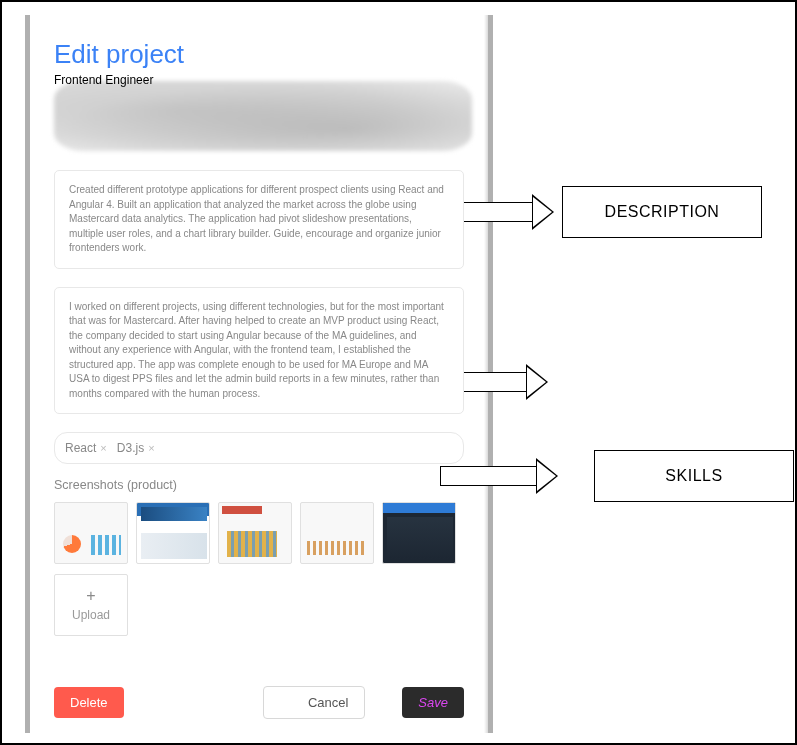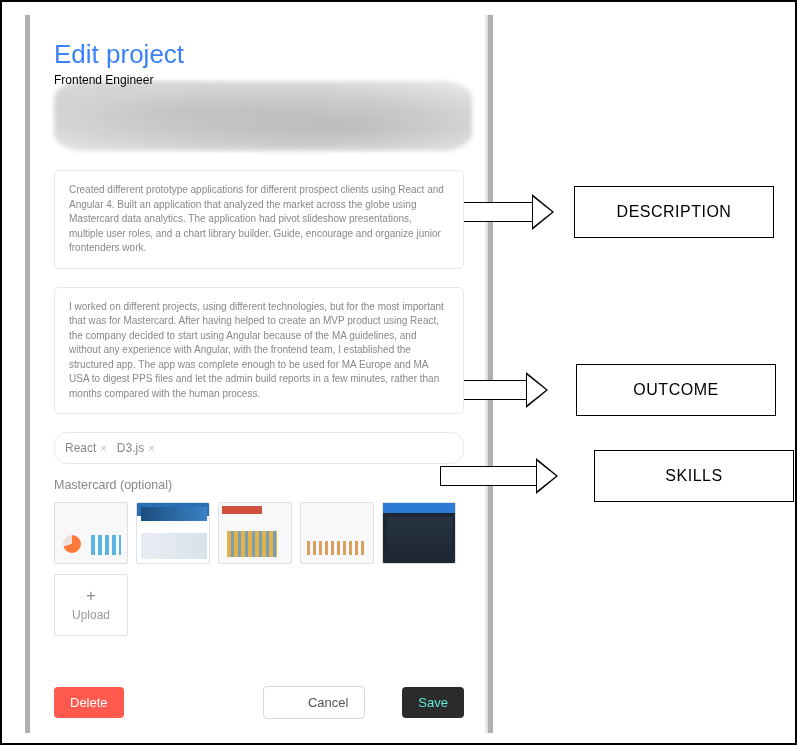--- a/index.html
+++ b/index.html
@@ -147,21 +147,21 @@
     }
     .btn {
       border-radius: 4px;
       font-size: 13px;
       padding: 8px 16px;
       cursor: pointer;
       border: none;
     }
     .btn-delete { background:#ff5a4d; color:#fff; }
     .btn-cancel { background:#fff; border:1px solid #d8d8d8; color:#555; margin-left:auto; margin-right:8px;padding-left:44px; }
-    .btn-save { background:#2b2b2b; color:#5eead4; }
+    .btn-save { background:#2b2b2b; color:#d946ef;font-style:italic; }
     .shadow-right {
       position: absolute;
       right: 0; top: 0; width: 4px; height: 100%;
       background: linear-gradient(90deg, transparent, rgba(0,0,0,0.15));
     }
 
     
     .callout {
       position: absolute;
       display: flex;
@@ -196,21 +196,21 @@
       padding: 16px 0;
       width: 200px;
       text-align: center;
       font-family: Arial, sans-serif;
       font-size: 16px;
       letter-spacing: 0.5px;
       background: #fff;
     }
     .c1 { left: 420px; top: 184px; }
     .c1 .arrow-shaft { width: 110px; }
-    .c1 .label-box { margin-left: 20px; }
+    .c1 .label-box { margin-left: 8px; }
     .c2 { left: 440px; top: 362px; }
     .c2 .arrow-shaft { width: 84px; }
     .c2 .label-box { margin-left: 28px; }
     .c3 { left: 438px; top: 448px; }
     .c3 .arrow-shaft { width: 96px; }
     .c3 .label-box { margin-left: 36px; }
   </style>
 </head>
 <body>
 
@@ -231,21 +231,21 @@
       <span class="skill-tag">
         <span>React</span>
         <span class="skill-x">×</span>
       </span>
       <span class="skill-tag">
         <span>D3.js</span>
         <span class="skill-x">×</span>
       </span>
     </div>
 
-    <div class="section-label">Mastercard (optional)</div>
+    <div class="section-label">Screenshots (product)</div>
     <div class="thumbs">
       <div class="thumb t1"></div>
       <div class="thumb t2"></div>
       <div class="thumb t3"></div>
       <div class="thumb t4"></div>
       <div class="thumb t5"></div>
     </div>
     <div class="upload-tile">
       <span class="plus">+</span>
       <span>Upload</span>
@@ -262,19 +262,18 @@
 </div>
 
 <div class="callout c1">
   <div class="arrow-shaft"></div>
   <div class="arrow-head"></div>
   <div class="label-box">DESCRIPTION</div>
 </div>
 <div class="callout c2">
   <div class="arrow-shaft"></div>
   <div class="arrow-head"></div>
-  <div class="label-box">OUTCOME</div>
 </div>
 <div class="callout c3">
   <div class="arrow-shaft"></div>
   <div class="arrow-head"></div>
   <div class="label-box">SKILLS</div>
 </div>
 
 </body></html>

